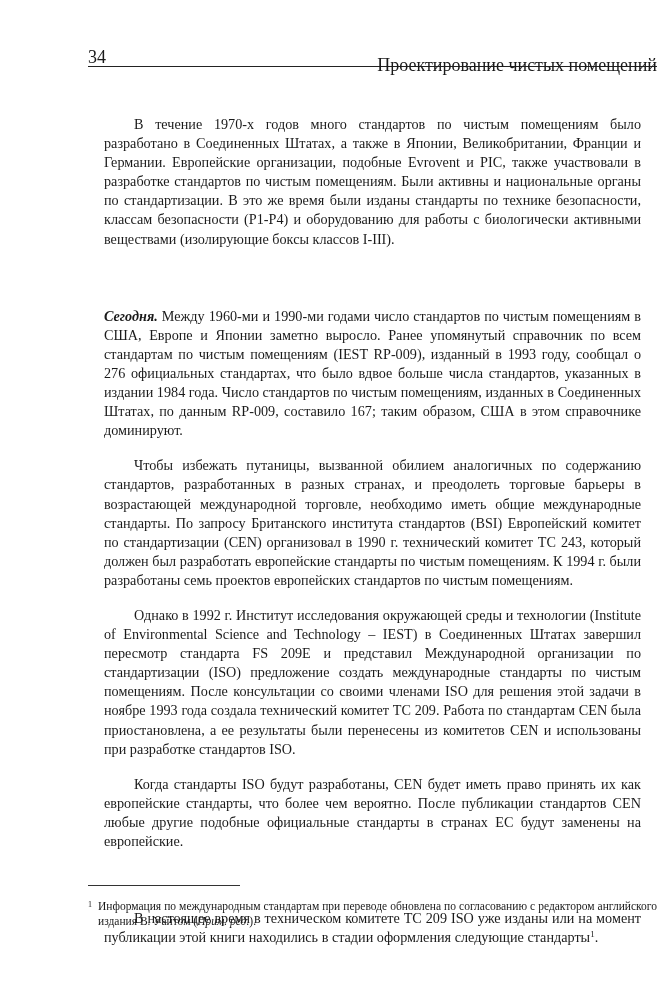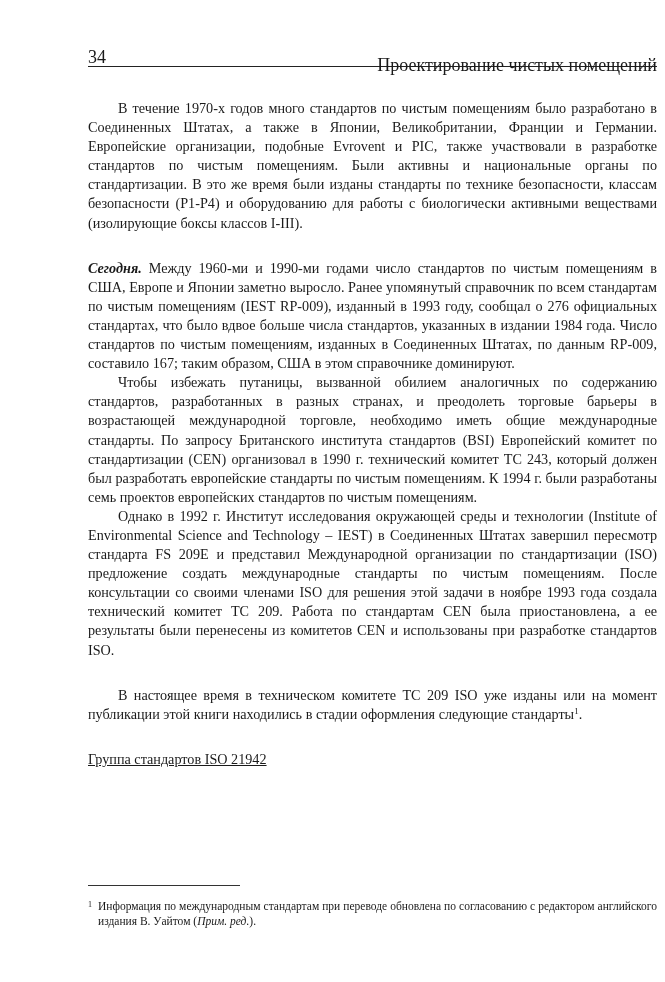--- a/index.html
+++ b/index.html
@@ -5,21 +5,21 @@
   html, body { margin: 0; padding: 0; background: #ffffff; }
   body { width: 665px; height: 982px; position: relative; overflow: hidden;
          font-family: "Liberation Serif", "DejaVu Serif", serif; color: #1a1a1a; }
   .page { position: absolute; left: 88px; top: 0; width: 569px; }
   .running-header { position: absolute; top: 48px; left: 0; width: 569px; height: 18px;
          border-bottom: 1px solid #222; font-size: 18px; line-height: 18px; }
   .running-header .num { position: absolute; left: 0; top: 0; }
   .running-header .title { position: absolute; right: 0; top: 0; margin-top: 8px; }
   .body { position: absolute; left: 0; top: 99px; width: 569px; font-size: 14.2px;
           line-height: 19.1px; text-align: justify; }
-  .body p { margin: 0; }
+  .body p { margin: 16px; }
   .indent { text-indent: 30px; }
   .gap { height: 19px; }
   .gap-lg { height: 26px; }
   .lead { font-weight: bold; font-style: italic; }
   .heading { text-decoration: underline; margin: 0; }
   sup { font-size: 9px; line-height: 0; vertical-align: 5px; }
   .fn-rule { position: absolute; left: 0; top: 885px; width: 152px; border-top: 1px solid #333; }
   .footnote { position: absolute; left: 0; top: 899px; width: 569px; font-size: 11.5px;
               line-height: 15px; text-align: justify; padding-left: 10px; box-sizing: border-box; }
   .footnote .mark { position: absolute; left: 0; top: -2px; font-size: 8px; }
@@ -34,20 +34,21 @@
     <span class="num">34</span>
     <span class="title">Проектирование чистых помещений</span>
   </div>
 
   <div class="body">
     <p class="indent">В течение 1970-х годов много стандартов по чистым помещениям было разработано в Соединенных Штатах, а также в Японии, Великобритании, Франции и Германии. Европейские организации, подобные Evrovent и PIC, также участвовали в разработке стандартов по чистым помещениям. Были активны и национальные органы по стандартизации. В это же время были изданы стандарты по технике безопасности, классам безопасности (P1-P4) и оборудованию для работы с биологически активными веществами (изолирующие боксы классов I-III).</p>
     <div class="gap-lg"></div>
     <p><span class="lead">Сегодня.</span><span> Между 1960-ми и 1990-ми годами число стандартов по чистым помещениям в США, Европе и Японии заметно выросло. Ранее упомянутый справочник по всем стандартам по чистым помещениям (IEST RP-009), изданный в 1993 году, сообщал о 276 официальных стандартах, что было вдвое больше числа стандартов, указанных в издании 1984 года. Число стандартов по чистым помещениям, изданных в Соединенных Штатах, по данным RP-009, составило 167; таким образом, США в этом справочнике доминируют.</span></p>
     <p class="indent">Чтобы избежать путаницы, вызванной обилием аналогичных по содержанию стандартов, разработанных в разных странах, и преодолеть торговые барьеры в возрастающей международной торговле, необходимо иметь общие международные стандарты. По запросу Британского института стандартов (BSI) Европейский комитет по стандартизации (CEN) организовал в 1990 г. технический комитет TC 243, который должен был разработать европейские стандарты по чистым помещениям. К 1994 г. были разработаны семь проектов европейских стандартов по чистым помещениям.</p>
     <p class="indent">Однако в 1992 г. Институт исследования окружающей среды и технологии (Institute of Environmental Science and Technology – IEST) в Соединенных Штатах завершил пересмотр стандарта FS 209E и представил Международной организации по стандартизации (ISO) предложение создать международные стандарты по чистым помещениям. После консультации со своими членами ISO для решения этой задачи в ноябре 1993 года создала технический комитет TC 209. Работа по стандартам CEN была приостановлена, а ее результаты были перенесены из комитетов CEN и использованы при разработке стандартов ISO.</p>
+    <p class="indent">Когда стандарты ISO будут разработаны, CEN будет иметь право принять их как европейские стандарты, что более чем вероятно. После публикации стандартов CEN любые другие подобные официальные стандарты в странах ЕС будут заменены на европейские.</p>
     <div class="gap-lg"></div>
     <p class="indent"><span>В настоящее время в техническом комитете TC 209 ISO уже изданы или на момент публикации этой книги находились в стадии оформления следующие стандарты</span><sup>1</sup><span>.</span></p>
     <div class="gap-lg"></div>
     <p class="heading">Группа стандартов ISO 21942</p>
     <div class="gap"></div>
   </div>
 
   <div class="fn-rule"></div>
 
   <div class="footnote">

